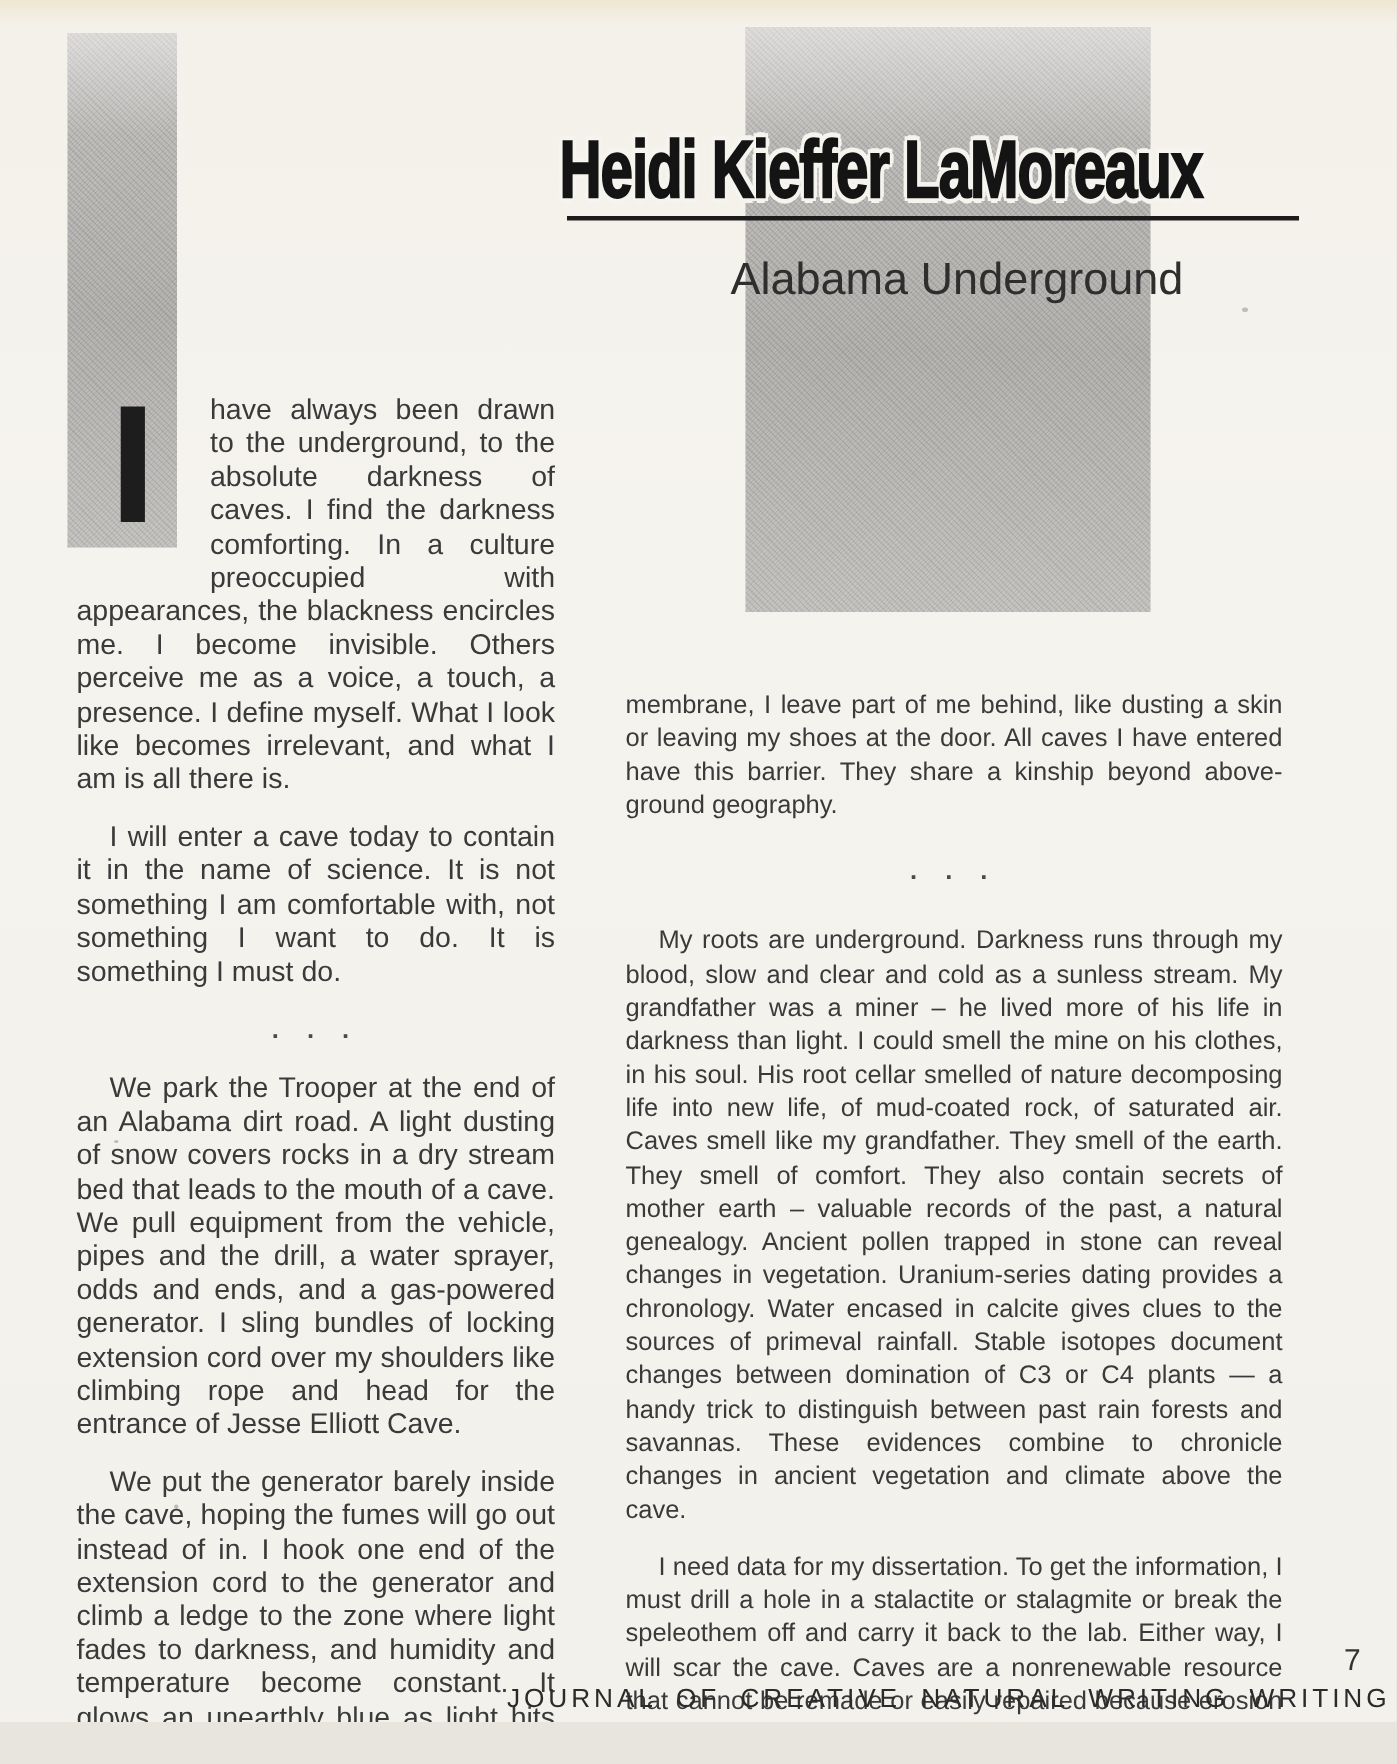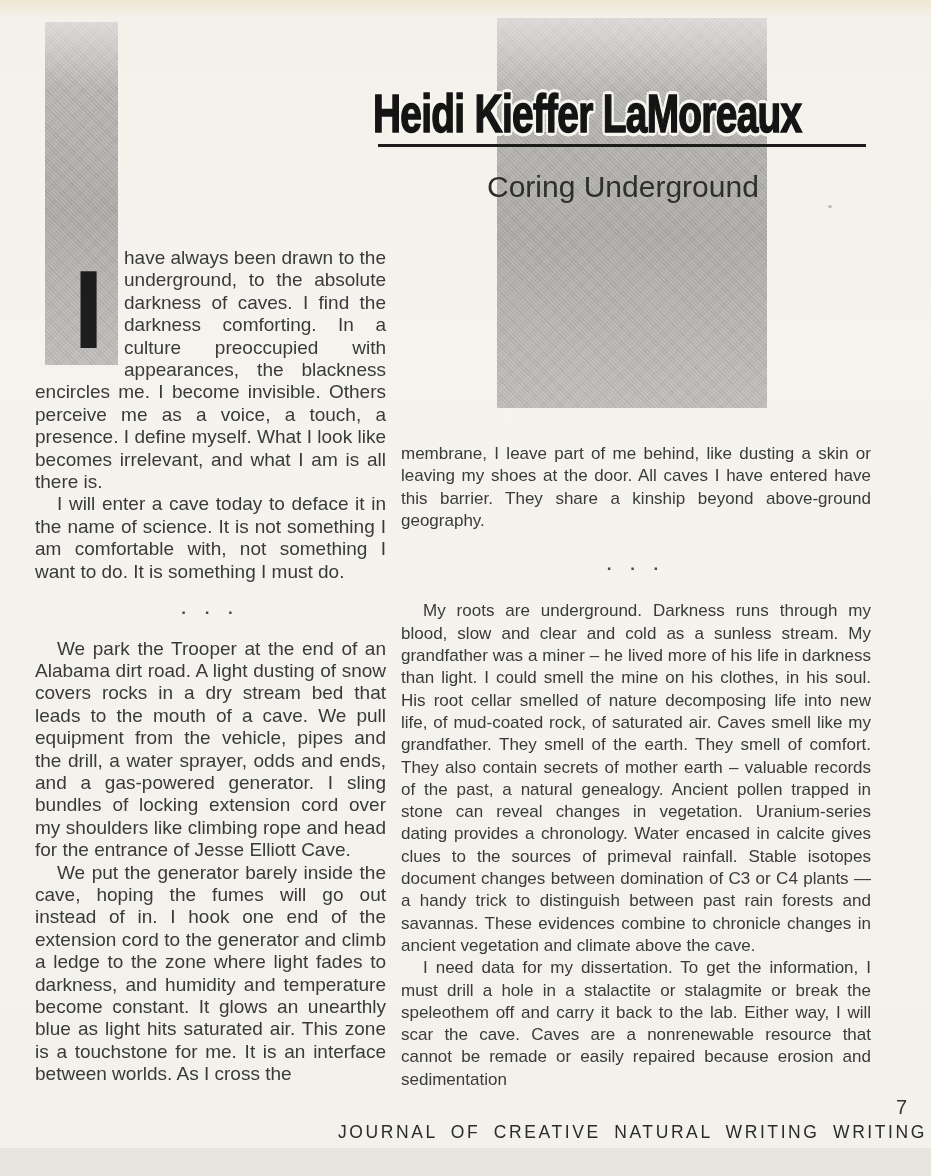--- a/index.html
+++ b/index.html
@@ -52,21 +52,21 @@
   .drop-cap{
     position:absolute;left:73px;top:254px;
     font-size:112px;line-height:1;font-weight:bold;
     color:#1d1d1d;
   }
   .col{
     position:absolute;
     color:#3a3a3a;
     text-align:justify;
   }
-  .col p{margin:0;}
+  .col p{margin:16px;}
   .col p.indent{text-indent:22px;}
   .col-left{
     left:35px;top:247px;width:351px;
     font-size:19px;line-height:22.4px;
   }
   .col-right{
     left:401px;top:443px;width:470px;
     font-size:17px;line-height:22.3px;
   }
   .dropcap-spacer{
@@ -94,27 +94,27 @@
 </head>
 <body>
 
 <div id="page">
 
   <div class="left-bar grain"></div>
   <div class="title-bg grain"></div>
 
   <div class="author-title">Heidi Kieffer LaMoreaux</div>
   <div class="title-rule"></div>
-  <div class="subtitle">Coring Underground</div>
+  <div class="subtitle">Alabama Underground</div>
 
   <div class="drop-cap">I</div>
 
   <div class="col col-left">
     <p><span class="dropcap-spacer"></span><span>have always been drawn to the underground, to the absolute darkness of caves. I find the darkness comforting. In a culture preoccupied with appearances, the blackness encircles me. I become invisible. Others perceive me as a voice, a touch, a presence. I define myself. What I look like becomes irrelevant, and what I am is all there is.</span></p>
-    <p class="indent">I will enter a cave today to deface it in the name of science. It is not something I am comfortable with, not something I want to do. It is something I must do.</p>
+    <p class="indent">I will enter a cave today to contain it in the name of science. It is not something I am comfortable with, not something I want to do. It is something I must do.</p>
     <p class="sep">. . .</p>
     <p class="indent">We park the Trooper at the end of an Alabama dirt road. A light dusting of snow covers rocks in a dry stream bed that leads to the mouth of a cave. We pull equipment from the vehicle, pipes and the drill, a water sprayer, odds and ends, and a gas-powered generator. I sling bundles of locking extension cord over my shoulders like climbing rope and head for the entrance of Jesse Elliott Cave.</p>
     <p class="indent">We put the generator barely inside the cave, hoping the fumes will go out instead of in. I hook one end of the extension cord to the generator and climb a ledge to the zone where light fades to darkness, and humidity and temperature become constant. It glows an unearthly blue as light hits saturated air. This zone is a touchstone for me. It is an interface between worlds. As I cross the</p>
   </div>
 
   <div class="col col-right">
     <p>membrane, I leave part of me behind, like dusting a skin or leaving my shoes at the door. All caves I have entered have this barrier. They share a kinship beyond above-ground geography.</p>
     <p class="sep">. . .</p>
     <p class="indent">My roots are underground. Darkness runs through my blood, slow and clear and cold as a sunless stream. My grandfather was a miner – he lived more of his life in darkness than light. I could smell the mine on his clothes, in his soul. His root cellar smelled of nature decomposing life into new life, of mud-coated rock, of saturated air. Caves smell like my grandfather. They smell of the earth. They smell of comfort. They also contain secrets of mother earth – valuable records of the past, a natural genealogy. Ancient pollen trapped in stone can reveal changes in vegetation. Uranium-series dating provides a chronology. Water encased in calcite gives clues to the sources of primeval rainfall. Stable isotopes document changes between domination of C3 or C4 plants — a handy trick to distinguish between past rain forests and savannas. These evidences combine to chronicle changes in ancient vegetation and climate above the cave.</p>
     <p class="indent">I need data for my dissertation. To get the information, I must drill a hole in a stalactite or stalagmite or break the speleothem off and carry it back to the lab. Either way, I will scar the cave. Caves are a nonrenewable resource that cannot be remade or easily repaired because erosion and sedimentation</p>

